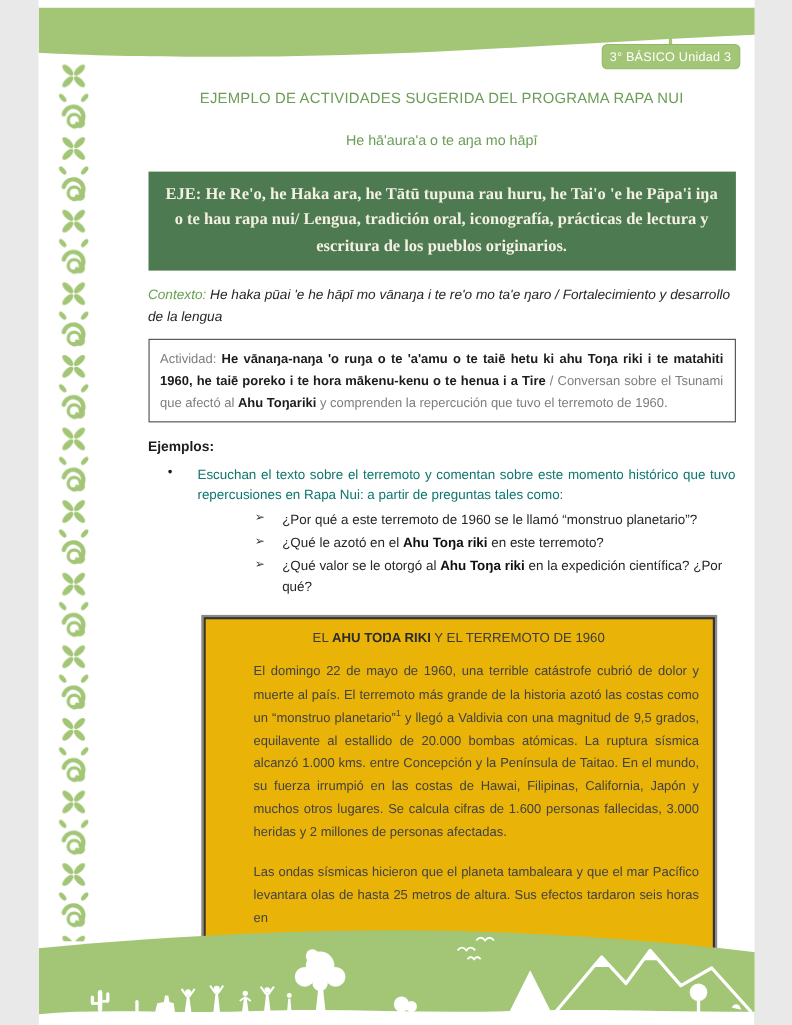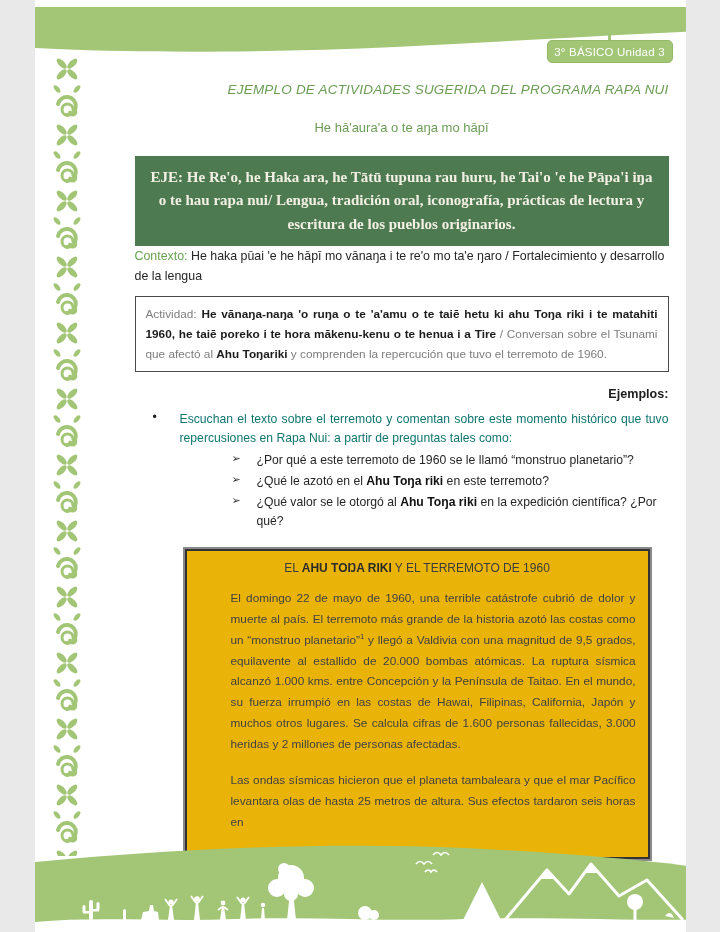--- a/index.html
+++ b/index.html
@@ -18,38 +18,38 @@
     color:#ffffff; font-size:11.5px; letter-spacing:.2px;
   }
   .badge-stem{ position:absolute; left:573px; top:29px; width:3px; height:13px; background:var(--band_green); }
   
   .side-strip{ position:absolute; width:28px; z-index:1; }
   .side-strip.left{ left:18px; top:56px; height:800px; }
   .side-strip.right{ left:674px; top:30px; height:828px; }
   
   .content{ position:absolute; left:100px; top:0; width:534px; z-index:0; }
   .page-title{
-    margin-top:82px; text-align:right; color:var(--title_green);
-    font-size:13.5px; letter-spacing:.2px;font-style:italic;
+    margin-top:82px; text-align:center; color:var(--title_green);
+    font-size:13.5px; letter-spacing:.2px;
   }
   .page-subtitle{ margin-top:23px; text-align:center; color:var(--title_green); font-size:13px; }
   .eje-banner{
     margin-top:21px; background:var(--dark_green); color:#f4f1e4;
     font-family:"Liberation Serif","DejaVu Serif",serif; font-weight:bold;
     font-size:15px; line-height:1.55; text-align:center; padding:10px 12px;
   }
-  .contexto{ font-size:12.4px; line-height:1.65; color:#262626; }
+  .contexto{ margin-top:12px; font-size:12.4px; line-height:1.65; color:#262626;font-style:italic; }
   .contexto .green-label{ color:var(--label_green); }
   .actividad-box{
     margin-top:9px; border:1px solid #4a4a4a; padding:7px 10px;
     font-size:11.8px; line-height:1.7; text-align:justify; color:var(--label_gray);
   }
   .actividad-box b{ color:#1c1c1c; }
   .actividad-label{ color:var(--label_gray); }
-  .ejemplos-heading{ margin-top:15px; font-size:12.6px; font-weight:bold; color:#1c1c1c;text-align:right; }
+  .ejemplos-heading{ margin-top:15px; font-size:12.6px; font-weight:bold; color:#1c1c1c; }
   .bullet-item{ margin-top:9px; display:flex; padding-left:18px; }
   .bullet-marker{ width:27px; flex:none; font-size:12.2px; color:#1c1c1c; }
   .bullet-item p{ flex:1; font-size:12.2px; line-height:1.6; text-align:justify; color:#0f766e; }
   .question-item{ display:flex; margin-left:97px; margin-top:2px; }
   .arrow-marker{ width:25px; flex:none; font-size:11px; color:#333; padding-top:1px; }
   .question-item p{ flex:1; font-size:12.2px; line-height:1.55; color:#262626; }
   .question-item b{ color:#111; }
   
   .reading-box-outer{
     margin:17px 0 0 48px; width:469px;

